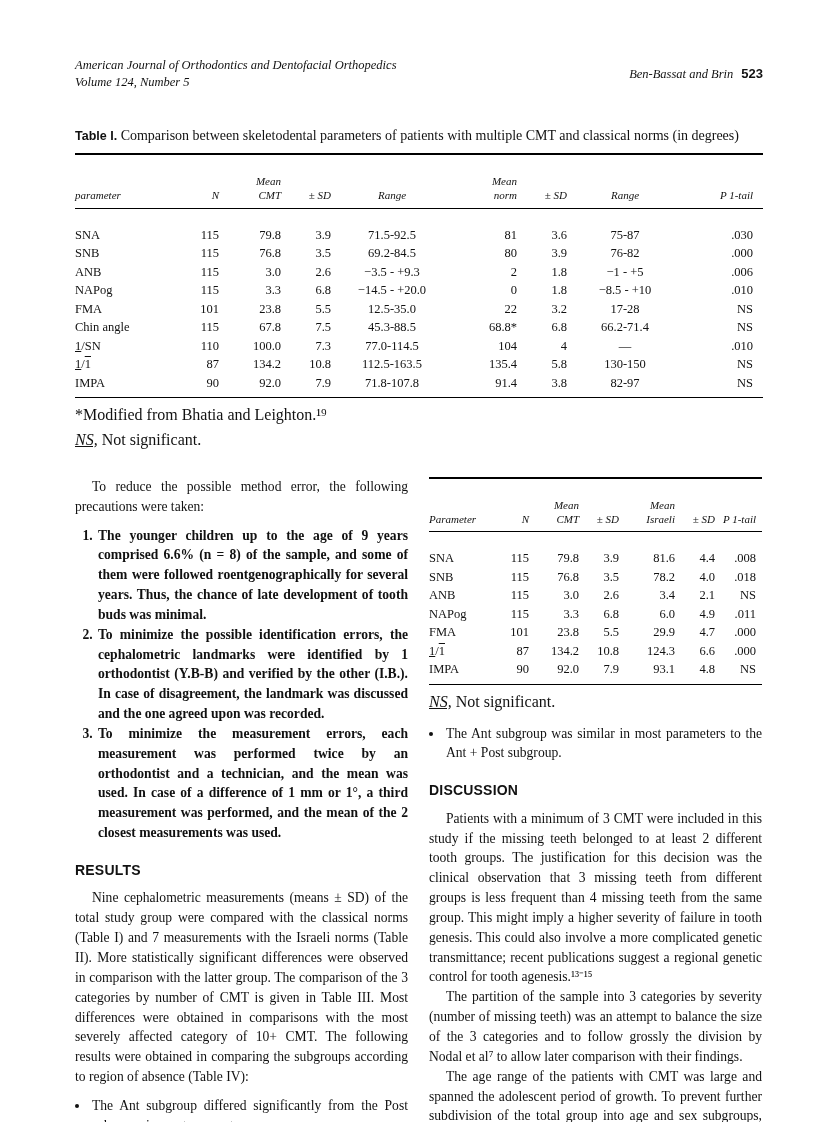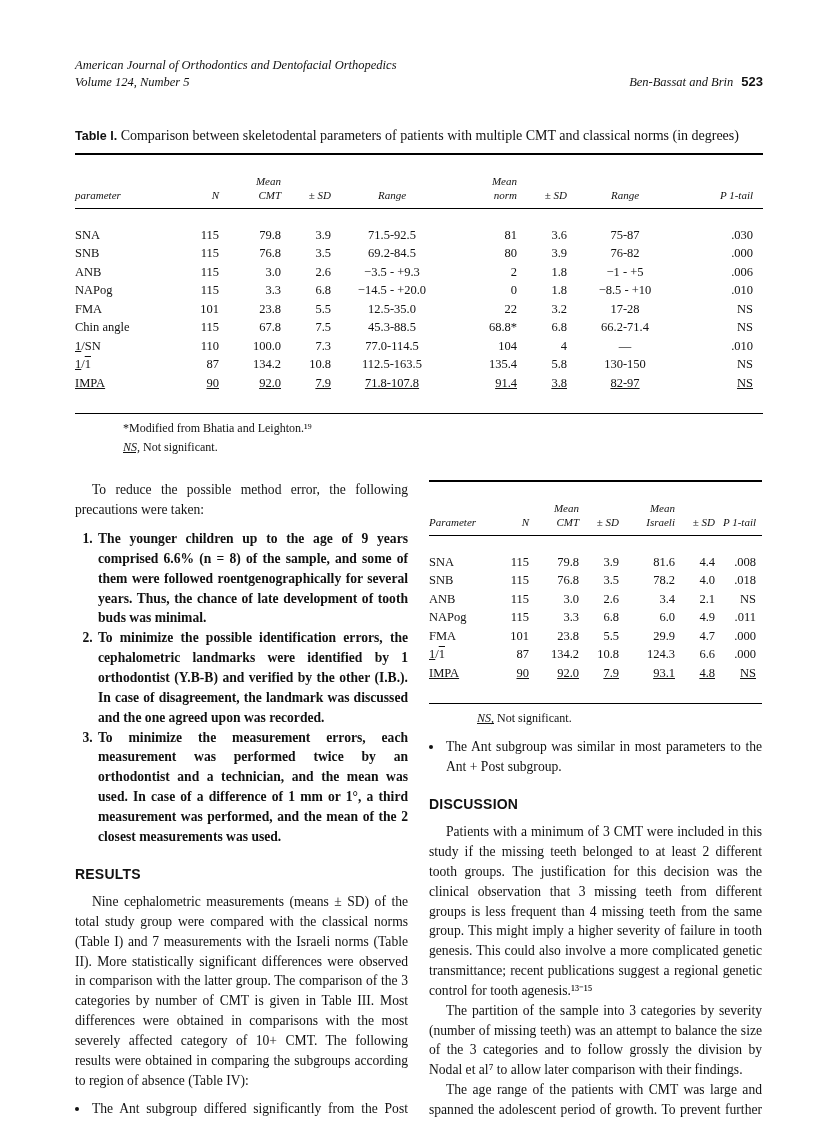--- a/index.html
+++ b/index.html
@@ -3,54 +3,54 @@
 <meta charset="utf-8">
 <style>
   html,body{margin:0;padding:0;background:#ffffff;}
   body{
     width:838px;height:1122px;overflow:hidden;color:#111;
     font-family:"Liberation Serif",serif;
   }
   .page{padding:57px 75px 0 75px;box-sizing:border-box;}
 
   
-  .running-head{display:flex;justify-content:space-between;align-items:flex-end;
+  .running-head{display:flex;justify-content:space-between;align-items:center;
     font-size:12.5px;line-height:1.35;}
   .rh-left{font-style:italic;}
   .rh-right{font-style:italic;white-space:nowrap;}
   .rh-page{font-style:normal;font-weight:700;font-family:"Liberation Sans",sans-serif;
     font-size:13px;margin-left:8px;}
 
   
   .table1-block{margin-top:36px;}
   .table-title{font-size:14px;line-height:1.32;margin:0 0 8px 0;text-align:left;}
   .table-label{font-family:"Liberation Sans",sans-serif;font-weight:700;font-size:12.5px;}
   table{border-collapse:collapse;table-layout:fixed;border-top:2px solid #000;
     border-bottom:1.5px solid #000;}
   .t1{width:688px;}
   .t2{width:333px;}
   thead th{font-style:italic;font-weight:normal;vertical-align:bottom;
     padding:20px 0 5px 0;border-bottom:1.5px solid #000;white-space:pre-line;
     font-size:11px;line-height:1.25;}
   tbody td{font-size:12.5px;line-height:1.32;padding:1px 0;vertical-align:baseline;
     white-space:nowrap;overflow:hidden;}
   tbody tr:first-child td{padding-top:18px;}
-  tbody tr:last-child td{padding-bottom:22px;text-decoration:underline;}
+  tbody tr:last-child td{padding-bottom:6px;}
   
   .t1 th,.t1 td{text-align:right;}
   .t1 th:nth-child(1),.t1 td:nth-child(1){text-align:left;}
   .t1 th:nth-child(5),.t1 td:nth-child(5),
   .t1 th:nth-child(8),.t1 td:nth-child(8){text-align:center;}
   .t1 th:nth-child(9),.t1 td:nth-child(9){padding-right:10px;}
   
   .t2 th,.t2 td{text-align:right;}
   .t2 th:nth-child(1),.t2 td:nth-child(1){text-align:left;}
   .t2 th:nth-child(7),.t2 td:nth-child(7){padding-right:6px;}
 
-  .footnotes{font-size:12px;line-height:1.55;margin-top:5px;margin-left:48px;}
+  .footnotes{font-size:16px;line-height:1.55;margin-top:5px;}
   .fn-line{margin:0;}
   .fn-italic{font-style:italic;text-decoration:underline;}
 
   
   .columns{display:flex;gap:21px;margin-top:24px;}
   .col{width:333px;font-size:13.6px;line-height:1.46;text-align:justify;}
   .col p{margin:0;}
   p.indent{text-indent:17px;}
   ol.num-list{margin:9px 0 0 0;padding-left:21px;}
   ol.num-list li{padding-left:2px;margin:0;font-weight:bold;}

